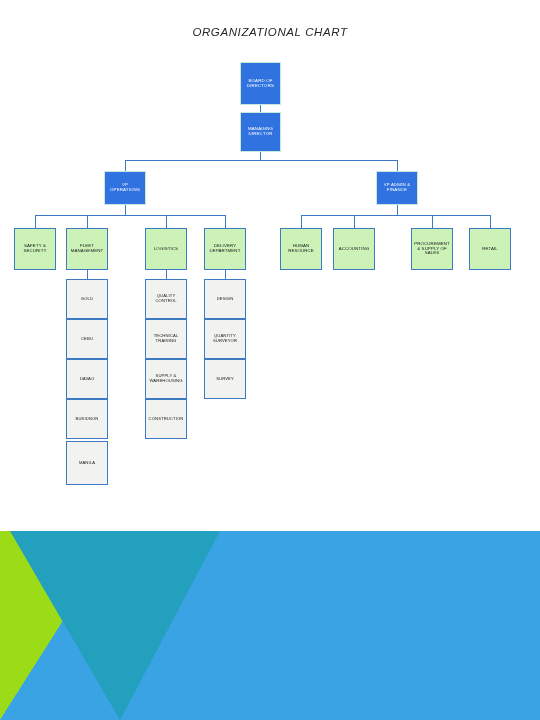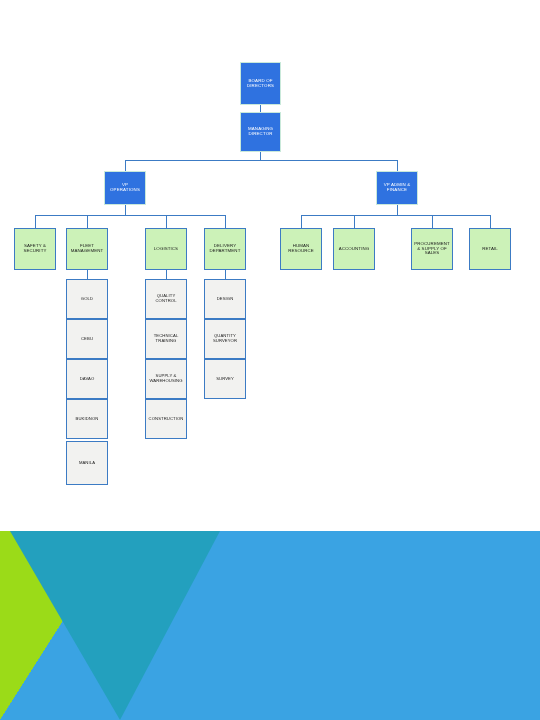--- a/index.html
+++ b/index.html
@@ -98,20 +98,21 @@
     border-left: 110px solid transparent;
     border-right: 100px solid transparent;
     border-top: 189px solid #23A0BE;
   }
 </style>
 </head>
 <body>
 
 <div id="page">
 
+  <div id="chart-title">ORGANIZATIONAL CHART</div>
 
   <div class="ln v" style="left:260px; top:105px; height:7px;"></div>
 
   <div class="ln v" style="left:260px; top:152px; height:8px;"></div>
   <div class="ln h" style="left:125px; top:160px; width:272px;"></div>
   <div class="ln v" style="left:125px; top:160px; height:11px;"></div>
   <div class="ln v" style="left:397px; top:160px; height:11px;"></div>
 
   <div class="ln v" style="left:125px; top:205px; height:10px;"></div>
   <div class="ln h" style="left:35px; top:215px; width:190px;"></div>

